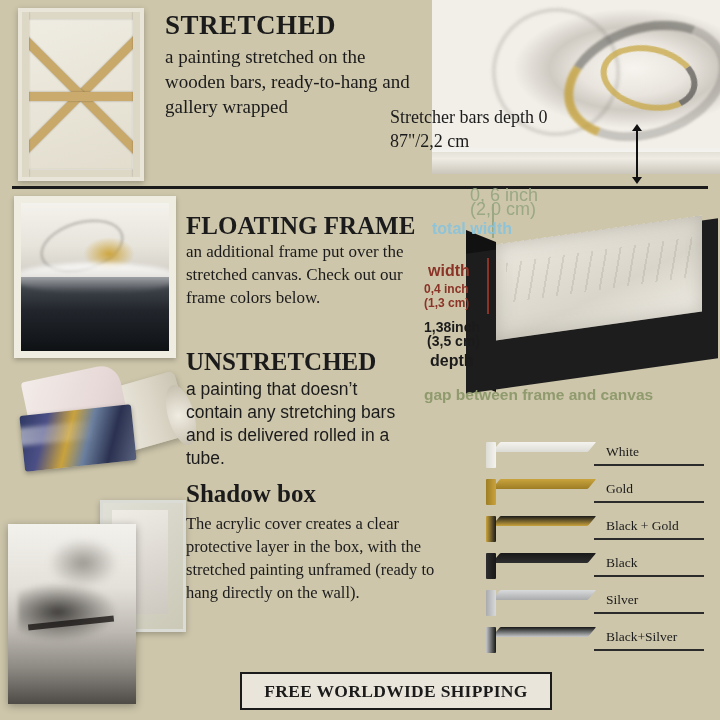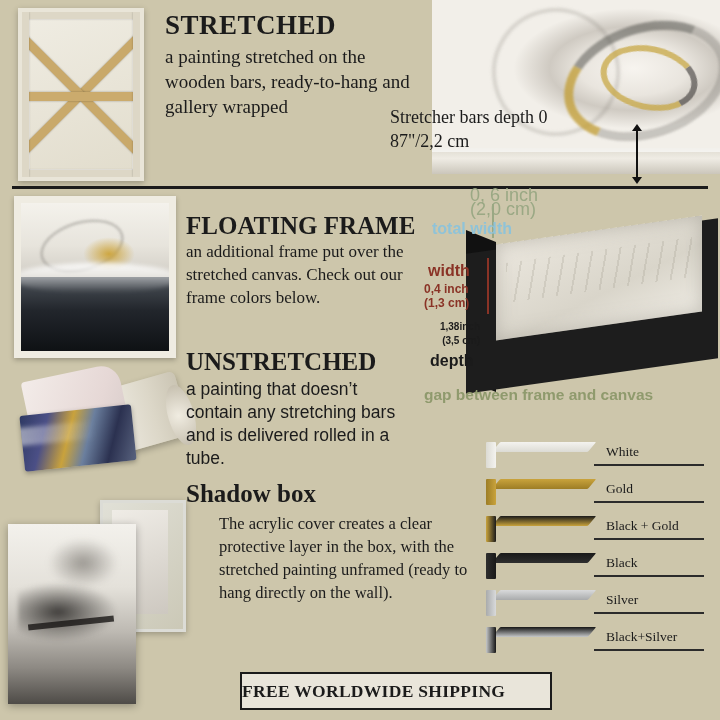--- a/index.html
+++ b/index.html
@@ -201,21 +201,21 @@
   .lbl-width {
     left: 428px; top: 262px;
     color:#8a3326; font-size: 16px; font-weight:bold;
   }
   .lbl-04 {
     left: 424px; top: 282px; width:70px;
     color:#8a3326; font-size: 12px; line-height:14px; font-weight:bold;
   }
   .lbl-138 {
     left: 416px; top: 320px; width: 64px; text-align:right;
-    color:#1b1b1b; font-size:10px; line-height:14px; font-weight:bold;
+    color:#1b1b1b; font-size:14px; line-height:14px; font-weight:bold;
   }
   .lbl-depth {
     left: 430px; top: 352px;
     color:#1b1b1b; font-size:16px; font-weight:bold;
   }
   .lbl-02 {
     left: 578px; top: 318px; width:90px;
     color:#1b1b1b; font-size:12.5px; line-height:14px; font-weight:bold;
   }
   .lbl-gap {
@@ -281,21 +281,20 @@
   
   .sec4-title {
     left: 186px; top: 480px;
     font-size: 25px; font-weight:bold; color:#1b1b1b;
     font-family:"Liberation Serif", serif;
   }
   .sec4-body {
     left: 186px; top: 512px; width: 260px;
     font-size: 16.5px; line-height: 23px; color:#1b1b1b;
     font-family:"Liberation Serif", serif;
-    margin-left:33px;
   }
   .shadowbox {
     left: 100px; top: 500px; width: 84px; height: 132px;
   }
   .shadowbox .glass {
     position:absolute; left:0; top:0; width:80px; height:126px;
     background: linear-gradient(135deg, rgba(235,238,238,.65), rgba(200,205,205,.35));
     border: 3px solid #dcdcd6;
     box-shadow: 0 2px 6px rgba(0,0,0,.25);
   }
@@ -341,21 +340,21 @@
   .sw-label {
     position:absolute; left: 120px; top: 4px; font-size: 13.5px; color:#1b1b1b;
     font-family:"Liberation Serif", serif;
   }
 
   
   .banner {
     left: 240px; top: 672px; width: 308px; height: 34px;
     background: #e9e5da;
     border: 2.5px solid #1b1b1b;
-    display:flex; align-items:center; 
+    display:flex; align-items:center; justify-content:center;
   }
   .banner span {
     font-family:"Liberation Serif", serif;
     font-weight: bold; font-size: 17.5px; color:#1b1b1b; letter-spacing:.3px;
   }
 </style>
 </head>
 <body>
 
 <div class="page">

